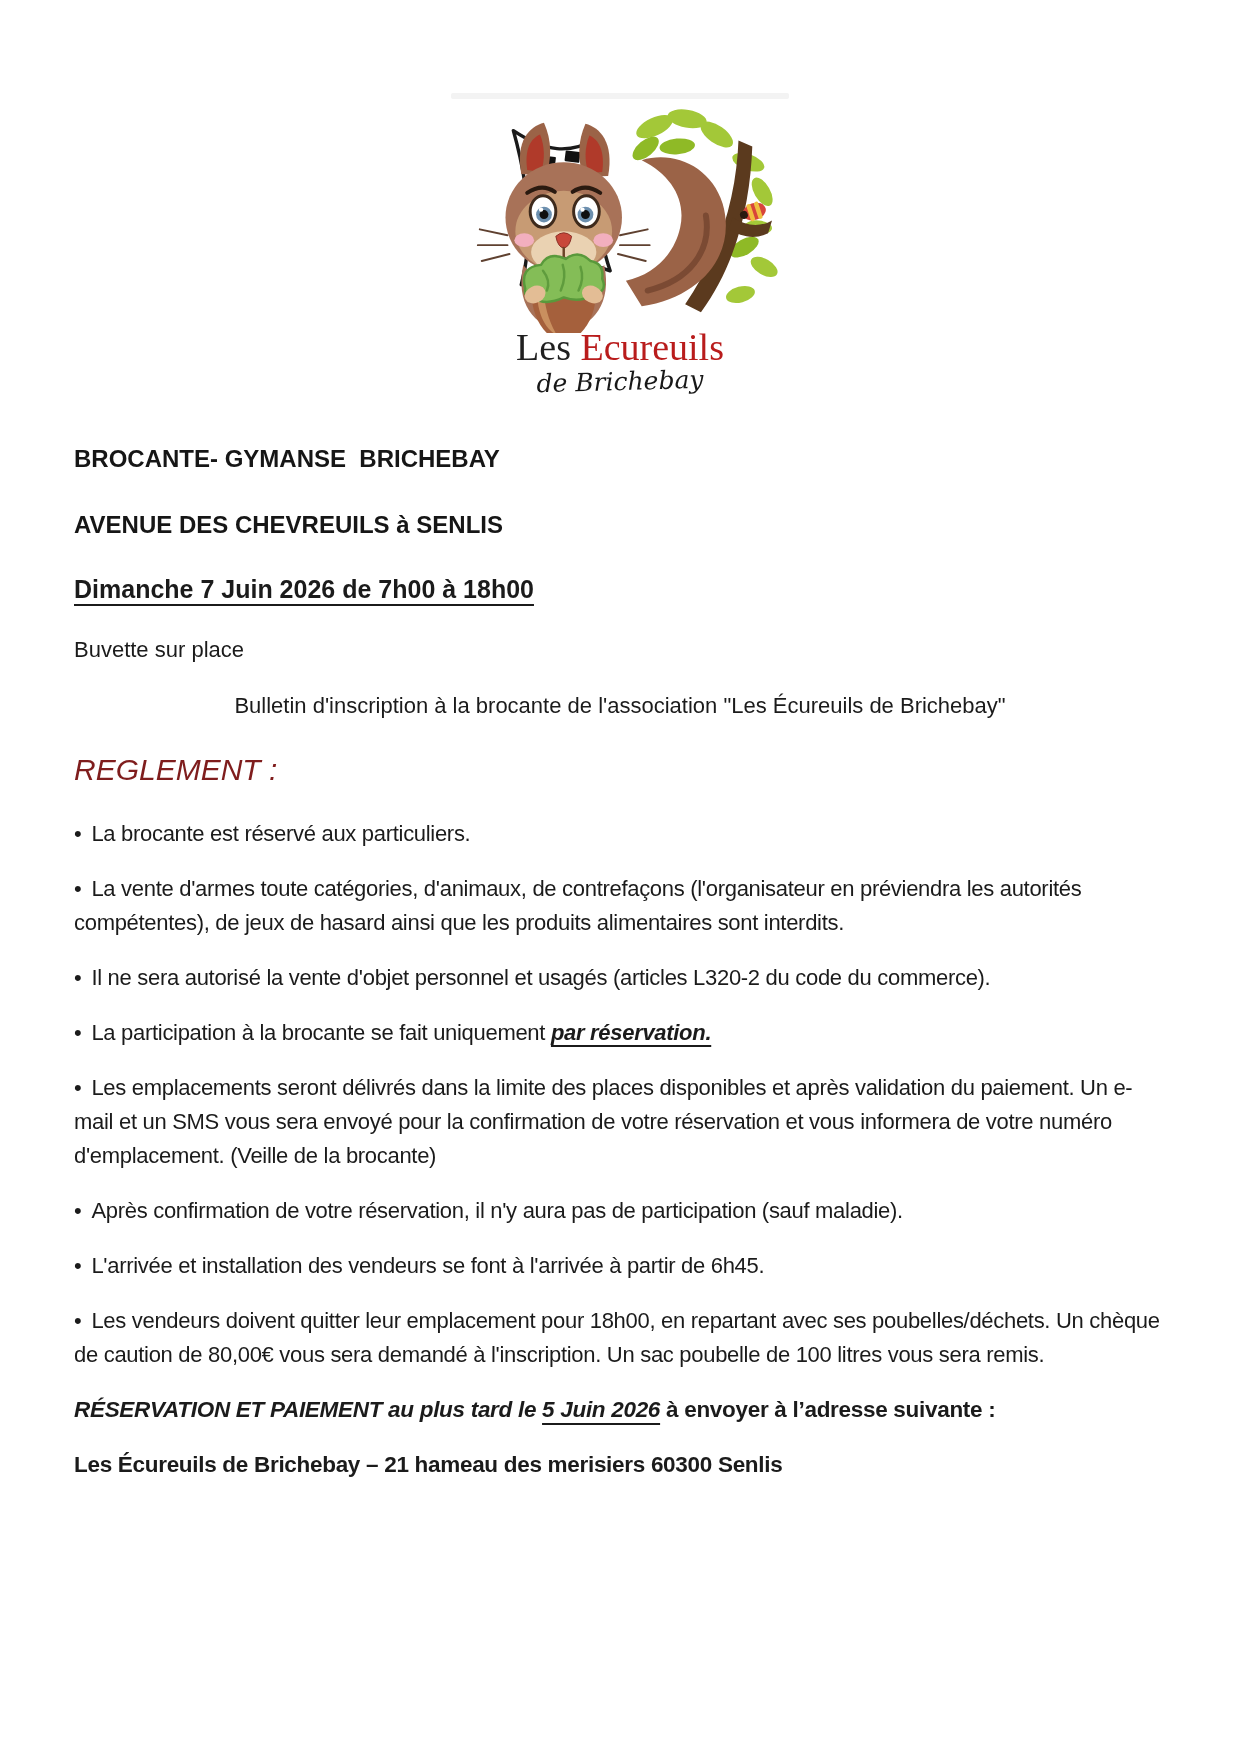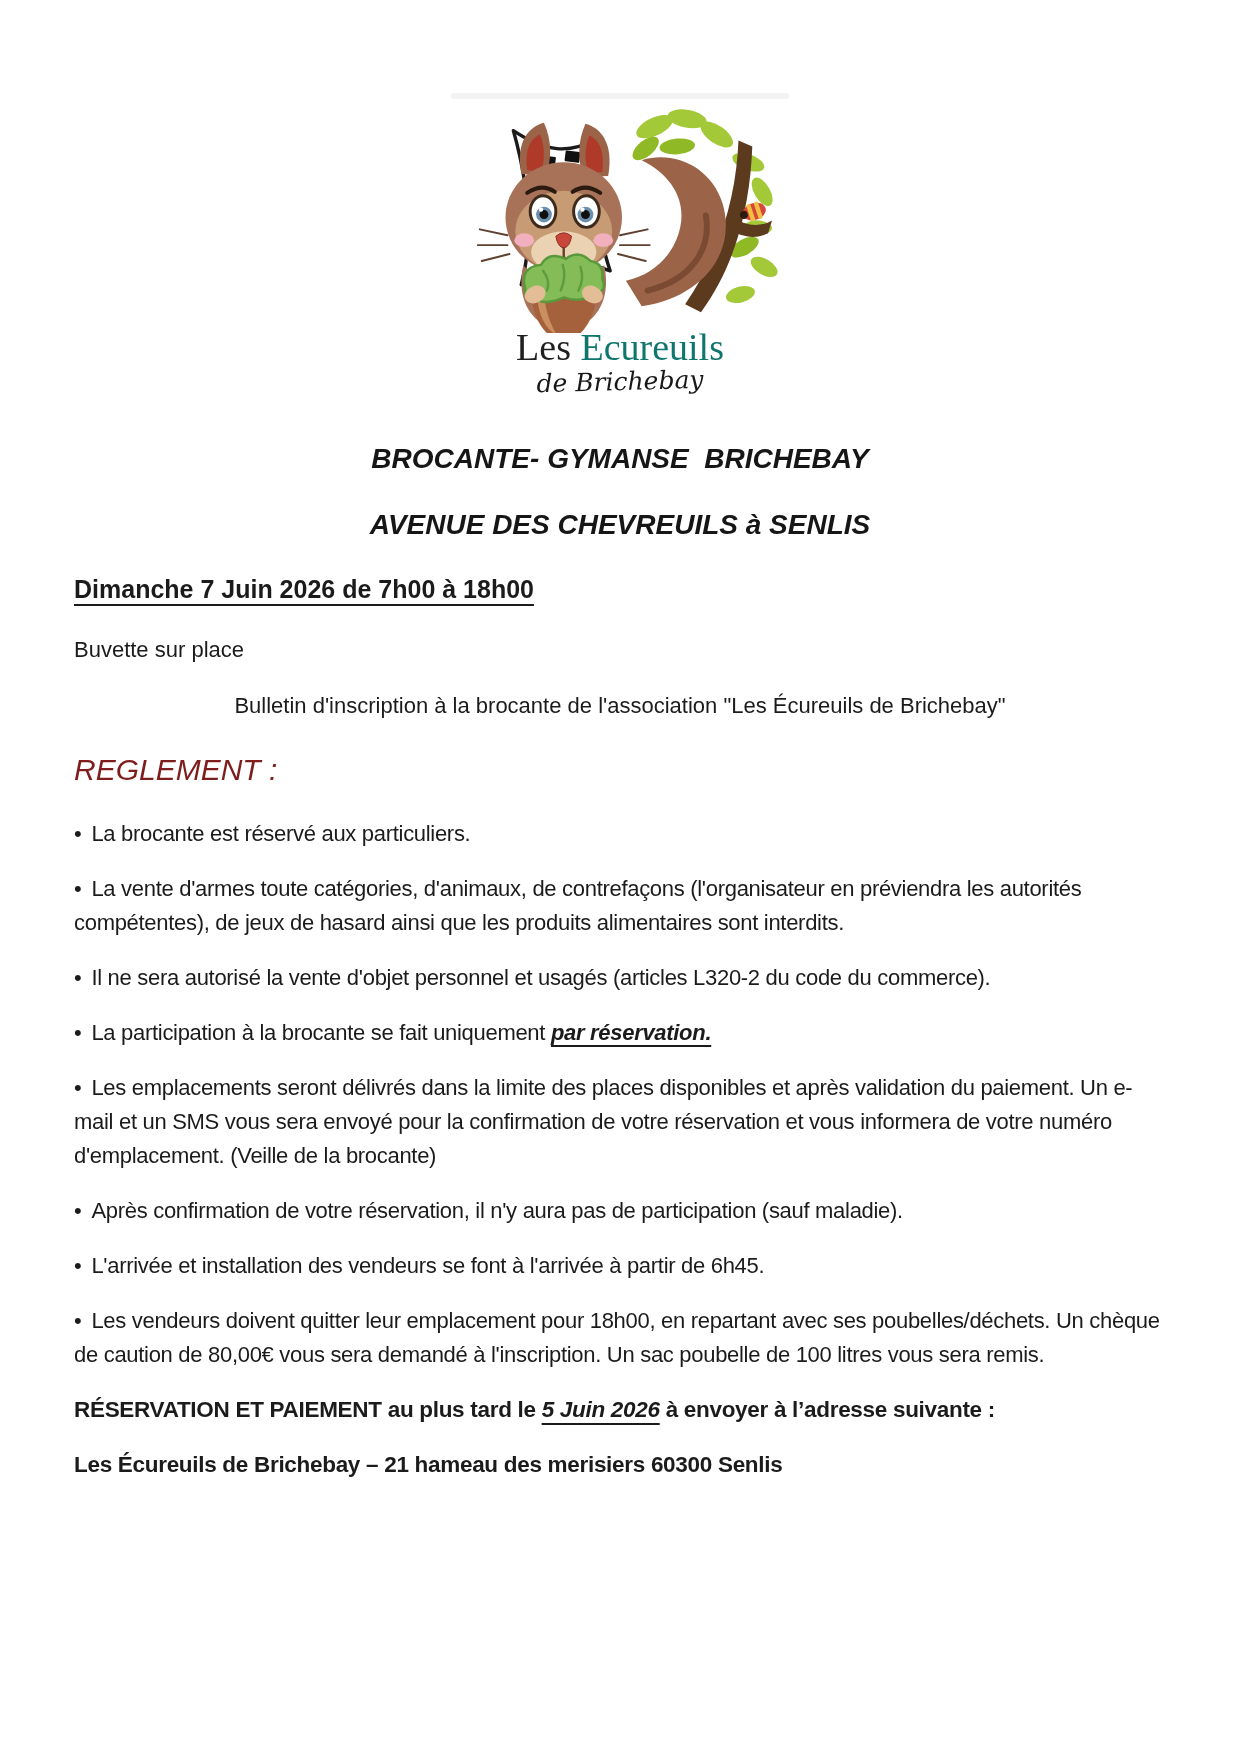--- a/index.html
+++ b/index.html
@@ -26,33 +26,33 @@
     height:6px;width:338px;margin:0 auto 2px;
     background:#f3f3f3;border-radius:2px;
   }
   .logo-art{display:block;margin:0 auto;}
   .wordmark{
     font-family:"Liberation Serif", serif;
     font-size:38px;line-height:40px;
     color:#1f1f1f;white-space:pre-wrap;
     margin-top:-6px;
   }
-  .wordmark .orange{color:#0f766e;}
+  .wordmark .orange{color:#b91c1c;}
   .tagline{
     font-family:"DejaVu Serif", serif;
     font-style:italic;
     font-size:25px;line-height:30px;
     transform:rotate(-1.5deg);
     color:#181818;
   }
 
   
   .title{
-    text-align:center;font-weight:bold;font-style:italic;
-    font-size:28px;line-height:40px;margin:0 0 26px;
+    text-align:left;font-weight:bold;
+    font-size:24px;line-height:40px;margin:0 0 26px;
     white-space:pre-wrap;color:#161616;
   }
   .title-first{margin-top:42px;}
   .date-line{
     text-align:left;font-weight:bold;
     font-size:25px;line-height:36px;margin:0 0 26px;
     text-decoration:underline;text-decoration-thickness:2px;text-underline-offset:6px;
   }
   .note{ text-align:left;font-size:22px;line-height:34px;margin:0 0 22px; }
   .intro{ text-align:center;font-size:22px;line-height:34px;margin:0 0 26px; }
@@ -72,21 +72,21 @@
   .em-res{
     font-weight:bold;font-style:italic;
     text-decoration:underline;text-decoration-thickness:2px;text-underline-offset:5px;
   }
 
   
   .footer-line1{
     font-size:22.5px;line-height:34px;font-weight:bold;
     margin:8px 0 21px;letter-spacing:-0.3px;white-space:pre-wrap;
   }
-  .footer-line1 .it{margin-top:15px;}
+  .footer-line1 .it{font-style:italic;margin-top:15px;}
   .footer-line1 .date-u{
     font-style:italic;
     text-decoration:underline;text-decoration-thickness:2px;text-underline-offset:6px;
   }
   .address{
     font-size:22.5px;line-height:34px;font-weight:bold;margin:0;
     letter-spacing:-0.3px;
   }
 </style>
 </head>

